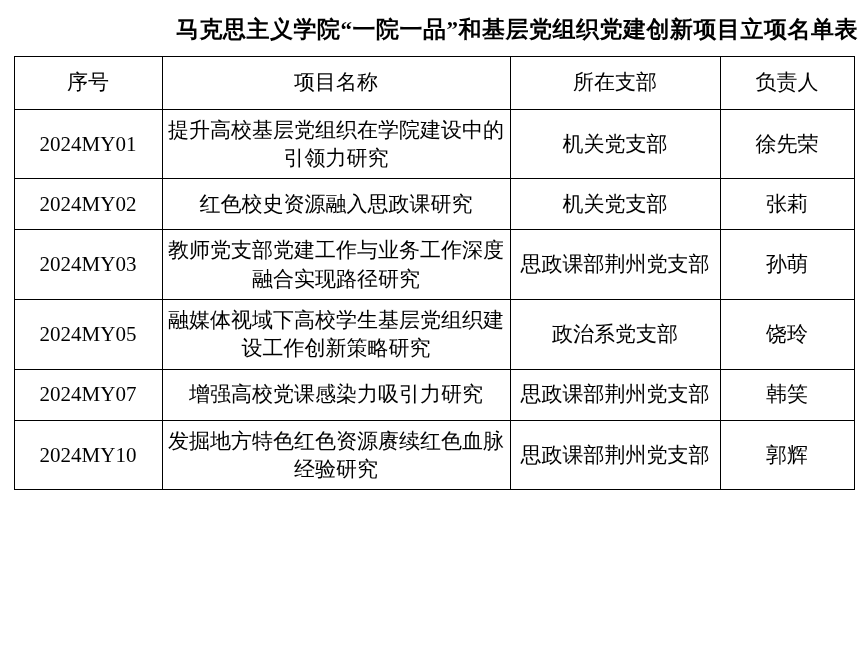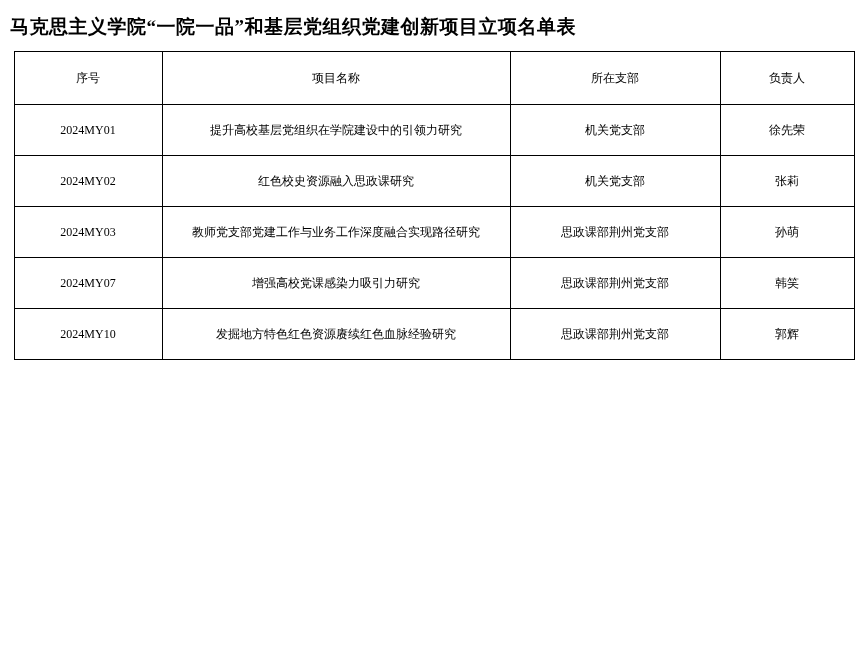--- a/index.html
+++ b/index.html
@@ -15,40 +15,41 @@
     overflow: hidden;
   }
   .page {
     width: 868px;
     height: 670px;
     box-sizing: border-box;
     padding: 0;
     position: relative;
   }
   .doc-title {
-    text-align: left;
-    font-size: 19px;
+    text-align: right;
+    font-size: 23px;
     font-weight: bold;
     letter-spacing: 0.5px;
     padding: 16px 10px 12px 10px;
     line-height: 1.2;
     white-space: nowrap;
+    margin-left: 8px;
   }
   table.listing {
     border-collapse: collapse;
     width: 840px;
     margin: 0 auto;
     table-layout: fixed;
   }
   table.listing td,
   table.listing th {
     border: 1px solid #000000;
     text-align: center;
     vertical-align: middle;
-    font-size: 12px;
+    font-size: 21px;
     font-weight: normal;
     padding: 6px 4px;
     line-height: 1.35;
     font-family: "Liberation Serif", "DejaVu Serif", serif;
   }
   table.listing thead th {
     height: 40px;
   }
   table.listing tbody td {
     height: 38px;
@@ -97,20 +98,26 @@
         <td>机关党支部</td>
         <td>张莉</td>
       </tr>
       <tr>
         <td>2024MY03</td>
         <td class="cell-name">教师党支部党建工作与业务工作深度融合实现路径研究</td>
         <td>思政课部荆州党支部</td>
         <td>孙萌</td>
       </tr>
       <tr>
+        <td>2024MY05</td>
+        <td class="cell-name">融媒体视域下高校学生基层党组织建设工作创新策略研究</td>
+        <td>政治系党支部</td>
+        <td>饶玲</td>
+      </tr>
+      <tr>
         <td>2024MY07</td>
         <td class="cell-name">增强高校党课感染力吸引力研究</td>
         <td>思政课部荆州党支部</td>
         <td>韩笑</td>
       </tr>
       <tr>
         <td>2024MY10</td>
         <td class="cell-name">发掘地方特色红色资源赓续红色血脉经验研究</td>
         <td>思政课部荆州党支部</td>
         <td>郭辉</td>

